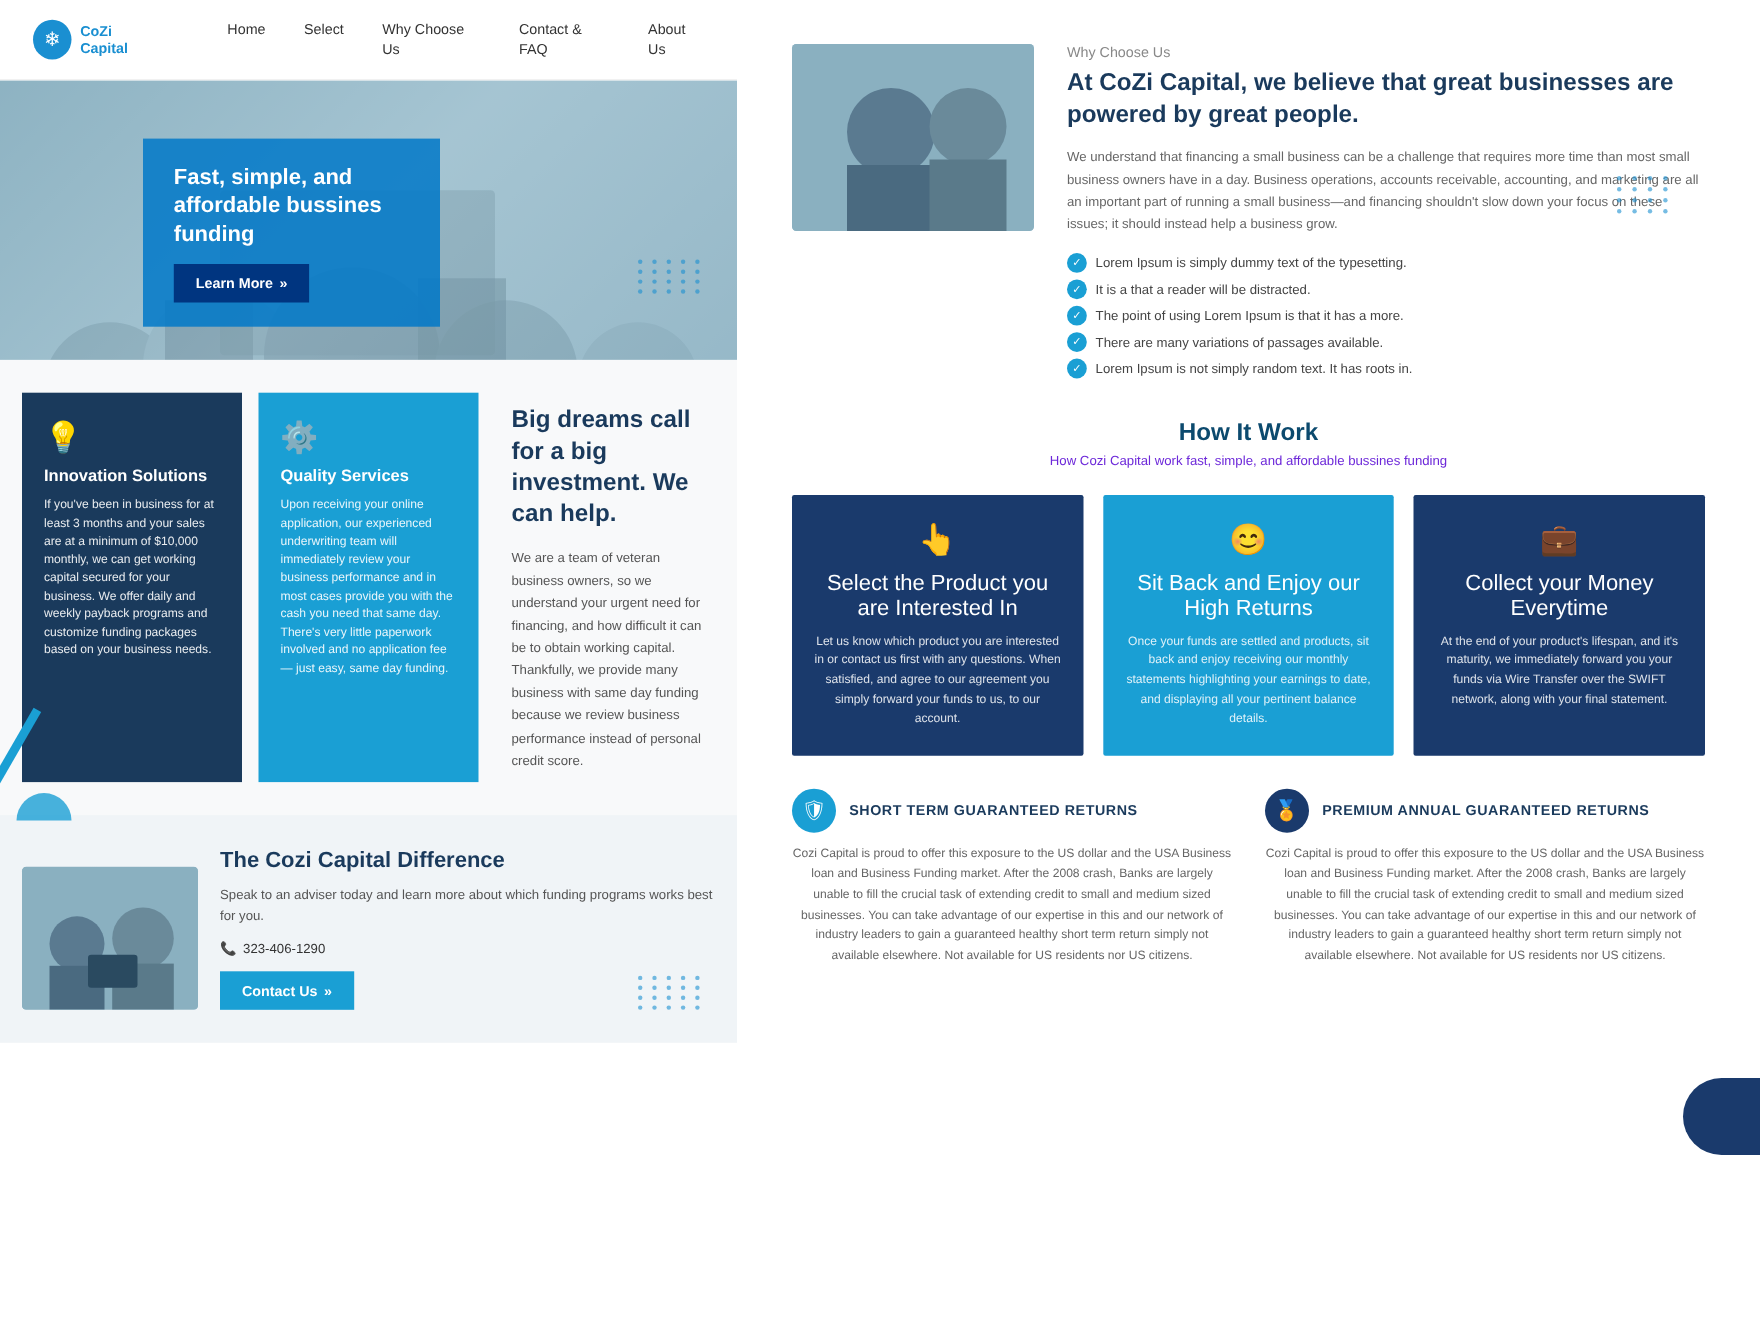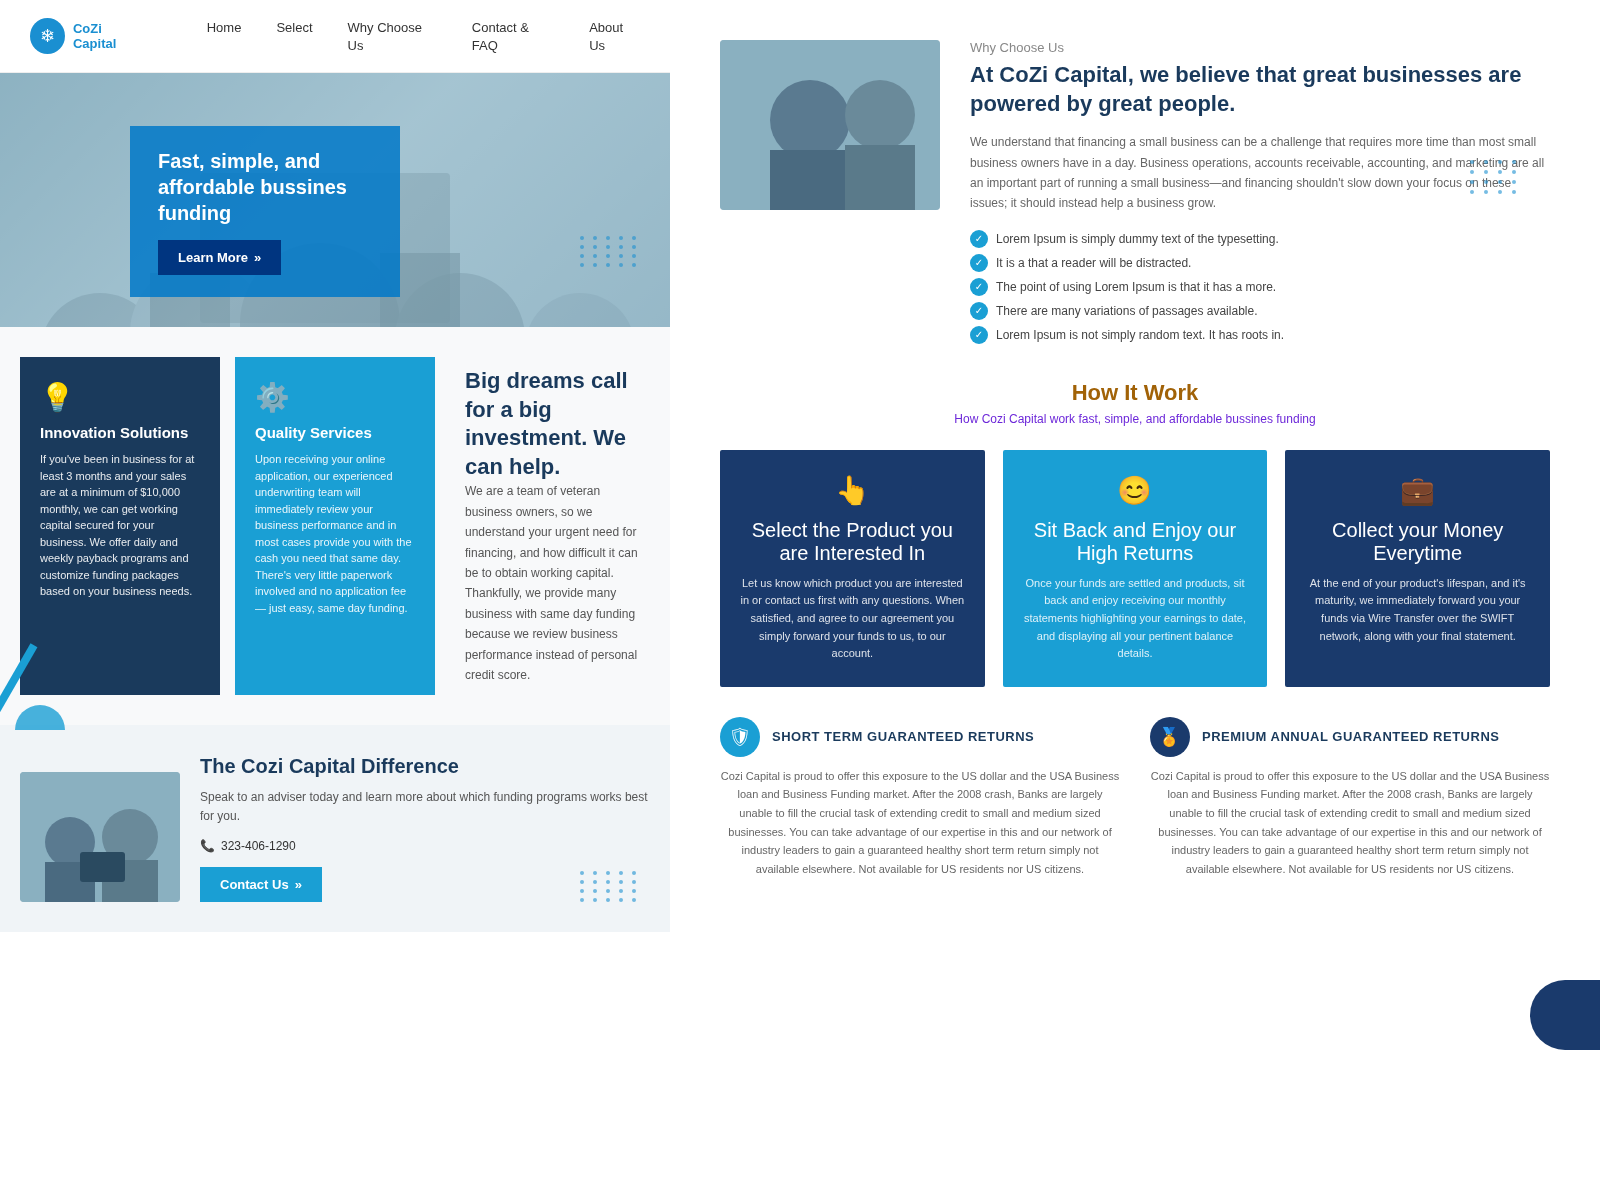--- a/index.html
+++ b/index.html
@@ -179,20 +179,21 @@
     }
     .feature-main {
       flex: 1;
       padding: 10px 0 10px 10px;
     }
     .feature-main-title {
       font-size: 22px;
       font-weight: 700;
       color: #1a3a5c;
       line-height: 1.3;
+      margin-bottom: 16px;
     }
     .feature-main-text {
       font-size: 12px;
       color: #555;
       line-height: 1.7;
     }
 
     
     .bottom-left {
       background: #f0f4f7;
@@ -335,21 +336,21 @@
 
     
     .how-section {
       margin-top: 10px;
       text-align: center;
       padding-bottom: 20px;
     }
     .how-title {
       font-size: 22px;
       font-weight: 800;
-      color: #a16207;
+      color: #0c4a6e;
       margin-bottom: 6px;
     }
     .how-subtitle {
       font-size: 12px;
       color: #6d28d9;
       margin-bottom: 24px;
     }
     .how-cards {
       display: flex;
       gap: 18px;

